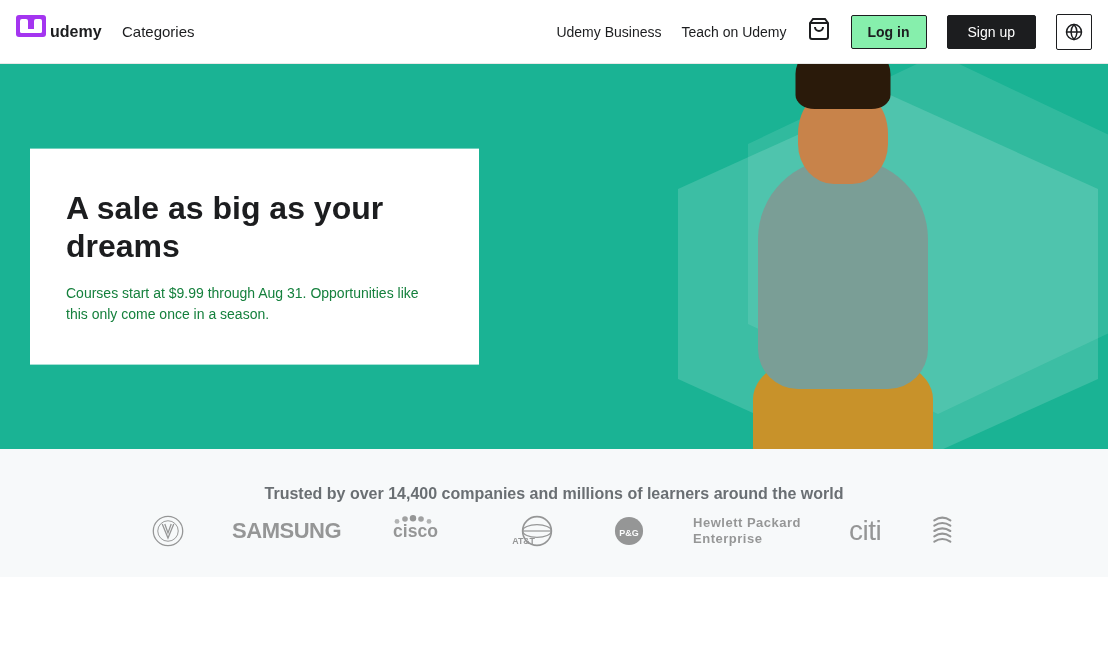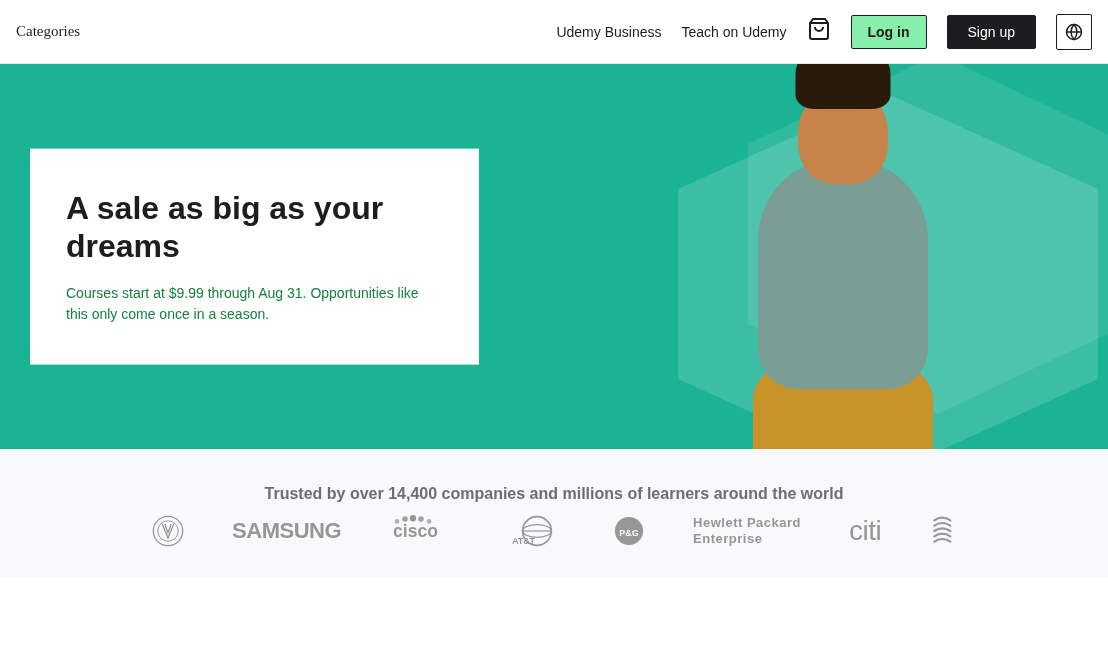--- a/index.html
+++ b/index.html
@@ -24,21 +24,20 @@
       flex-shrink: 0;
     }
     .logo-svg { width: 90px; height: 34px; }
     .nav-categories {
       font-size: 15px;
       color: #1c1d1f;
       cursor: pointer;
       white-space: nowrap;
       flex-shrink: 0;
       margin-right: 0;
-      font-family: Liberation Serif, serif;
     }
     .search-bar {
       display: flex;
       align-items: center;
       border: 2px solid #1c1d1f;
       border-radius: 999px;
       padding: 6px 16px;
       flex: 1;
       max-width: 500px;
       background: #fff;
@@ -253,20 +252,31 @@
     .company-logo svg {
       height: 32px;
       fill: #555;
     }
   </style>
 </head>
 <body>
 
 <nav class="navbar">
 
+  <div class="logo">
+    <svg class="logo-svg" viewBox="0 0 90 34" fill="none" xmlns="http://www.w3.org/2000/svg">
+
+      <rect x="0" y="0" width="30" height="22" rx="3" fill="#a435f0"></rect>
+      <rect x="4" y="4" width="8" height="14" rx="2" fill="#fff"></rect>
+      <rect x="18" y="4" width="8" height="14" rx="2" fill="#fff"></rect>
+      <rect x="4" y="14" width="22" height="4" rx="2" fill="#fff"></rect>
+
+      <text x="34" y="22" font-family="Arial, sans-serif" font-weight="800" font-size="16" fill="#1c1d1f">udemy</text>
+    </svg>
+  </div>
 
   <span class="nav-categories">Categories</span>
 
 
   <div class="nav-right">
     <span class="nav-link">Udemy Business</span>
     <span class="nav-link">Teach on Udemy</span>
     <span class="cart-icon">
       <svg width="24" height="24" viewBox="0 0 24 24" fill="none" stroke="#1c1d1f" stroke-width="2">
         <path d="M6 2L3 6v14a2 2 0 002 2h14a2 2 0 002-2V6l-3-4z"></path>

